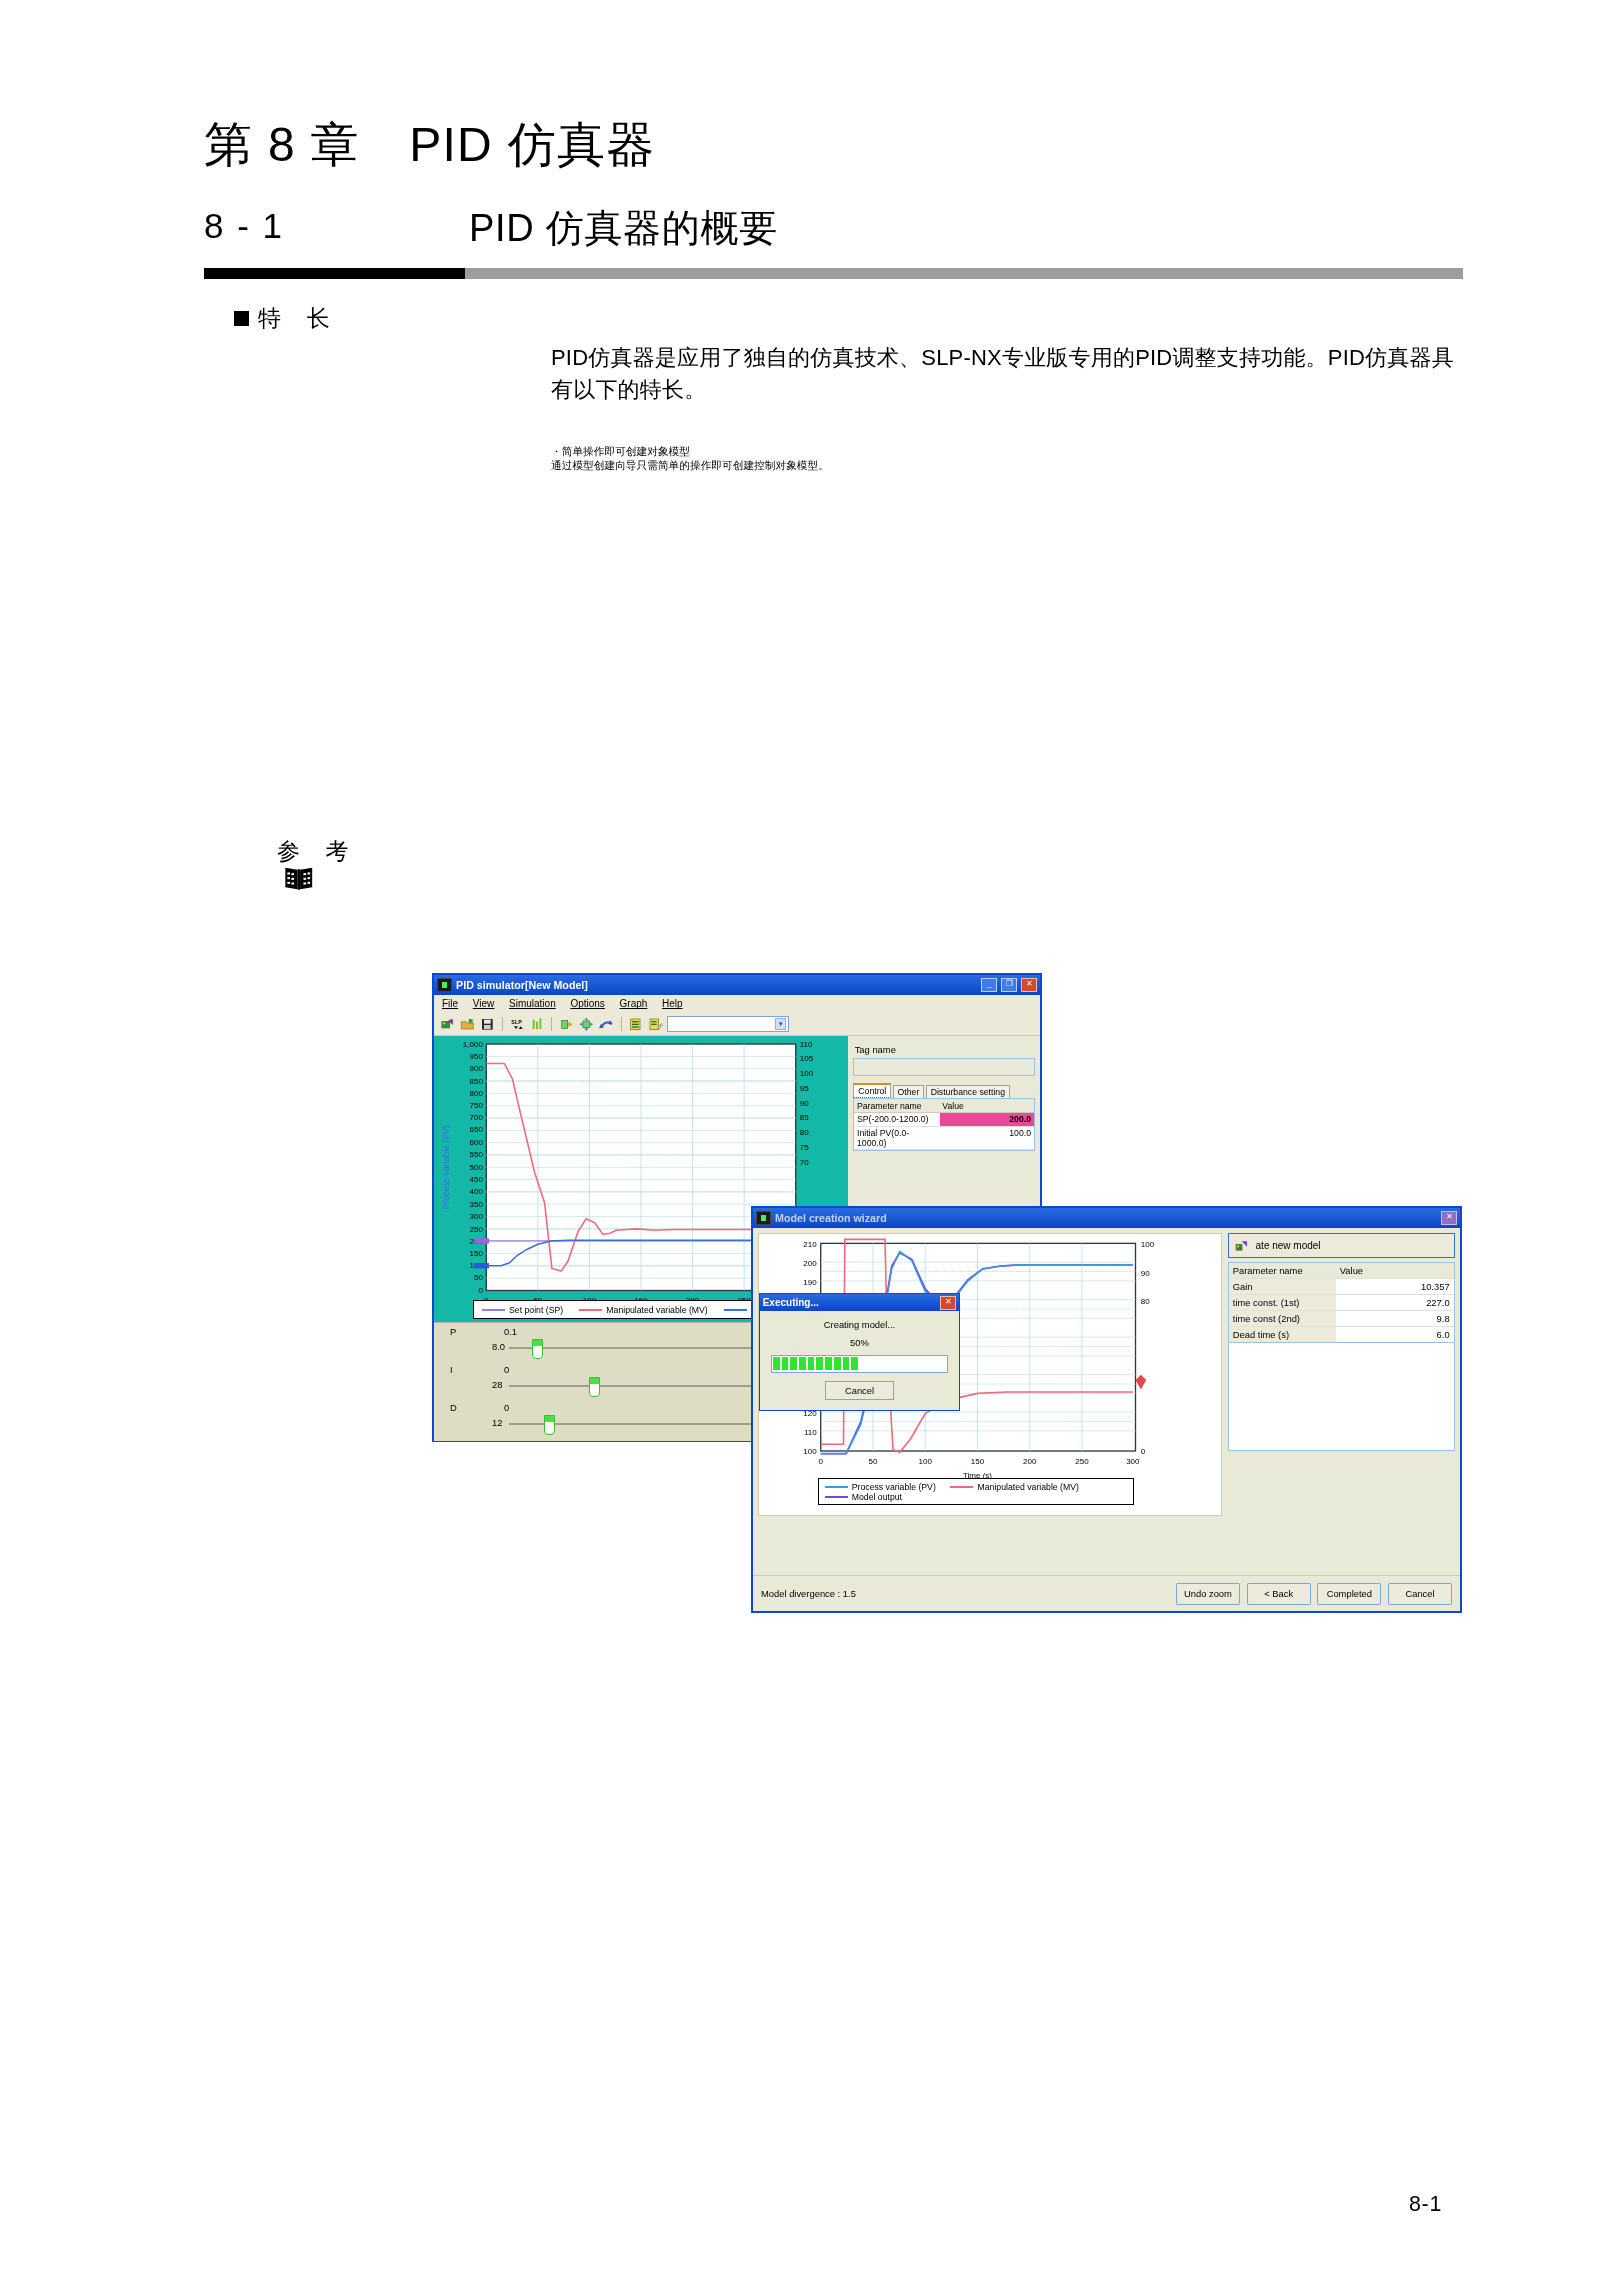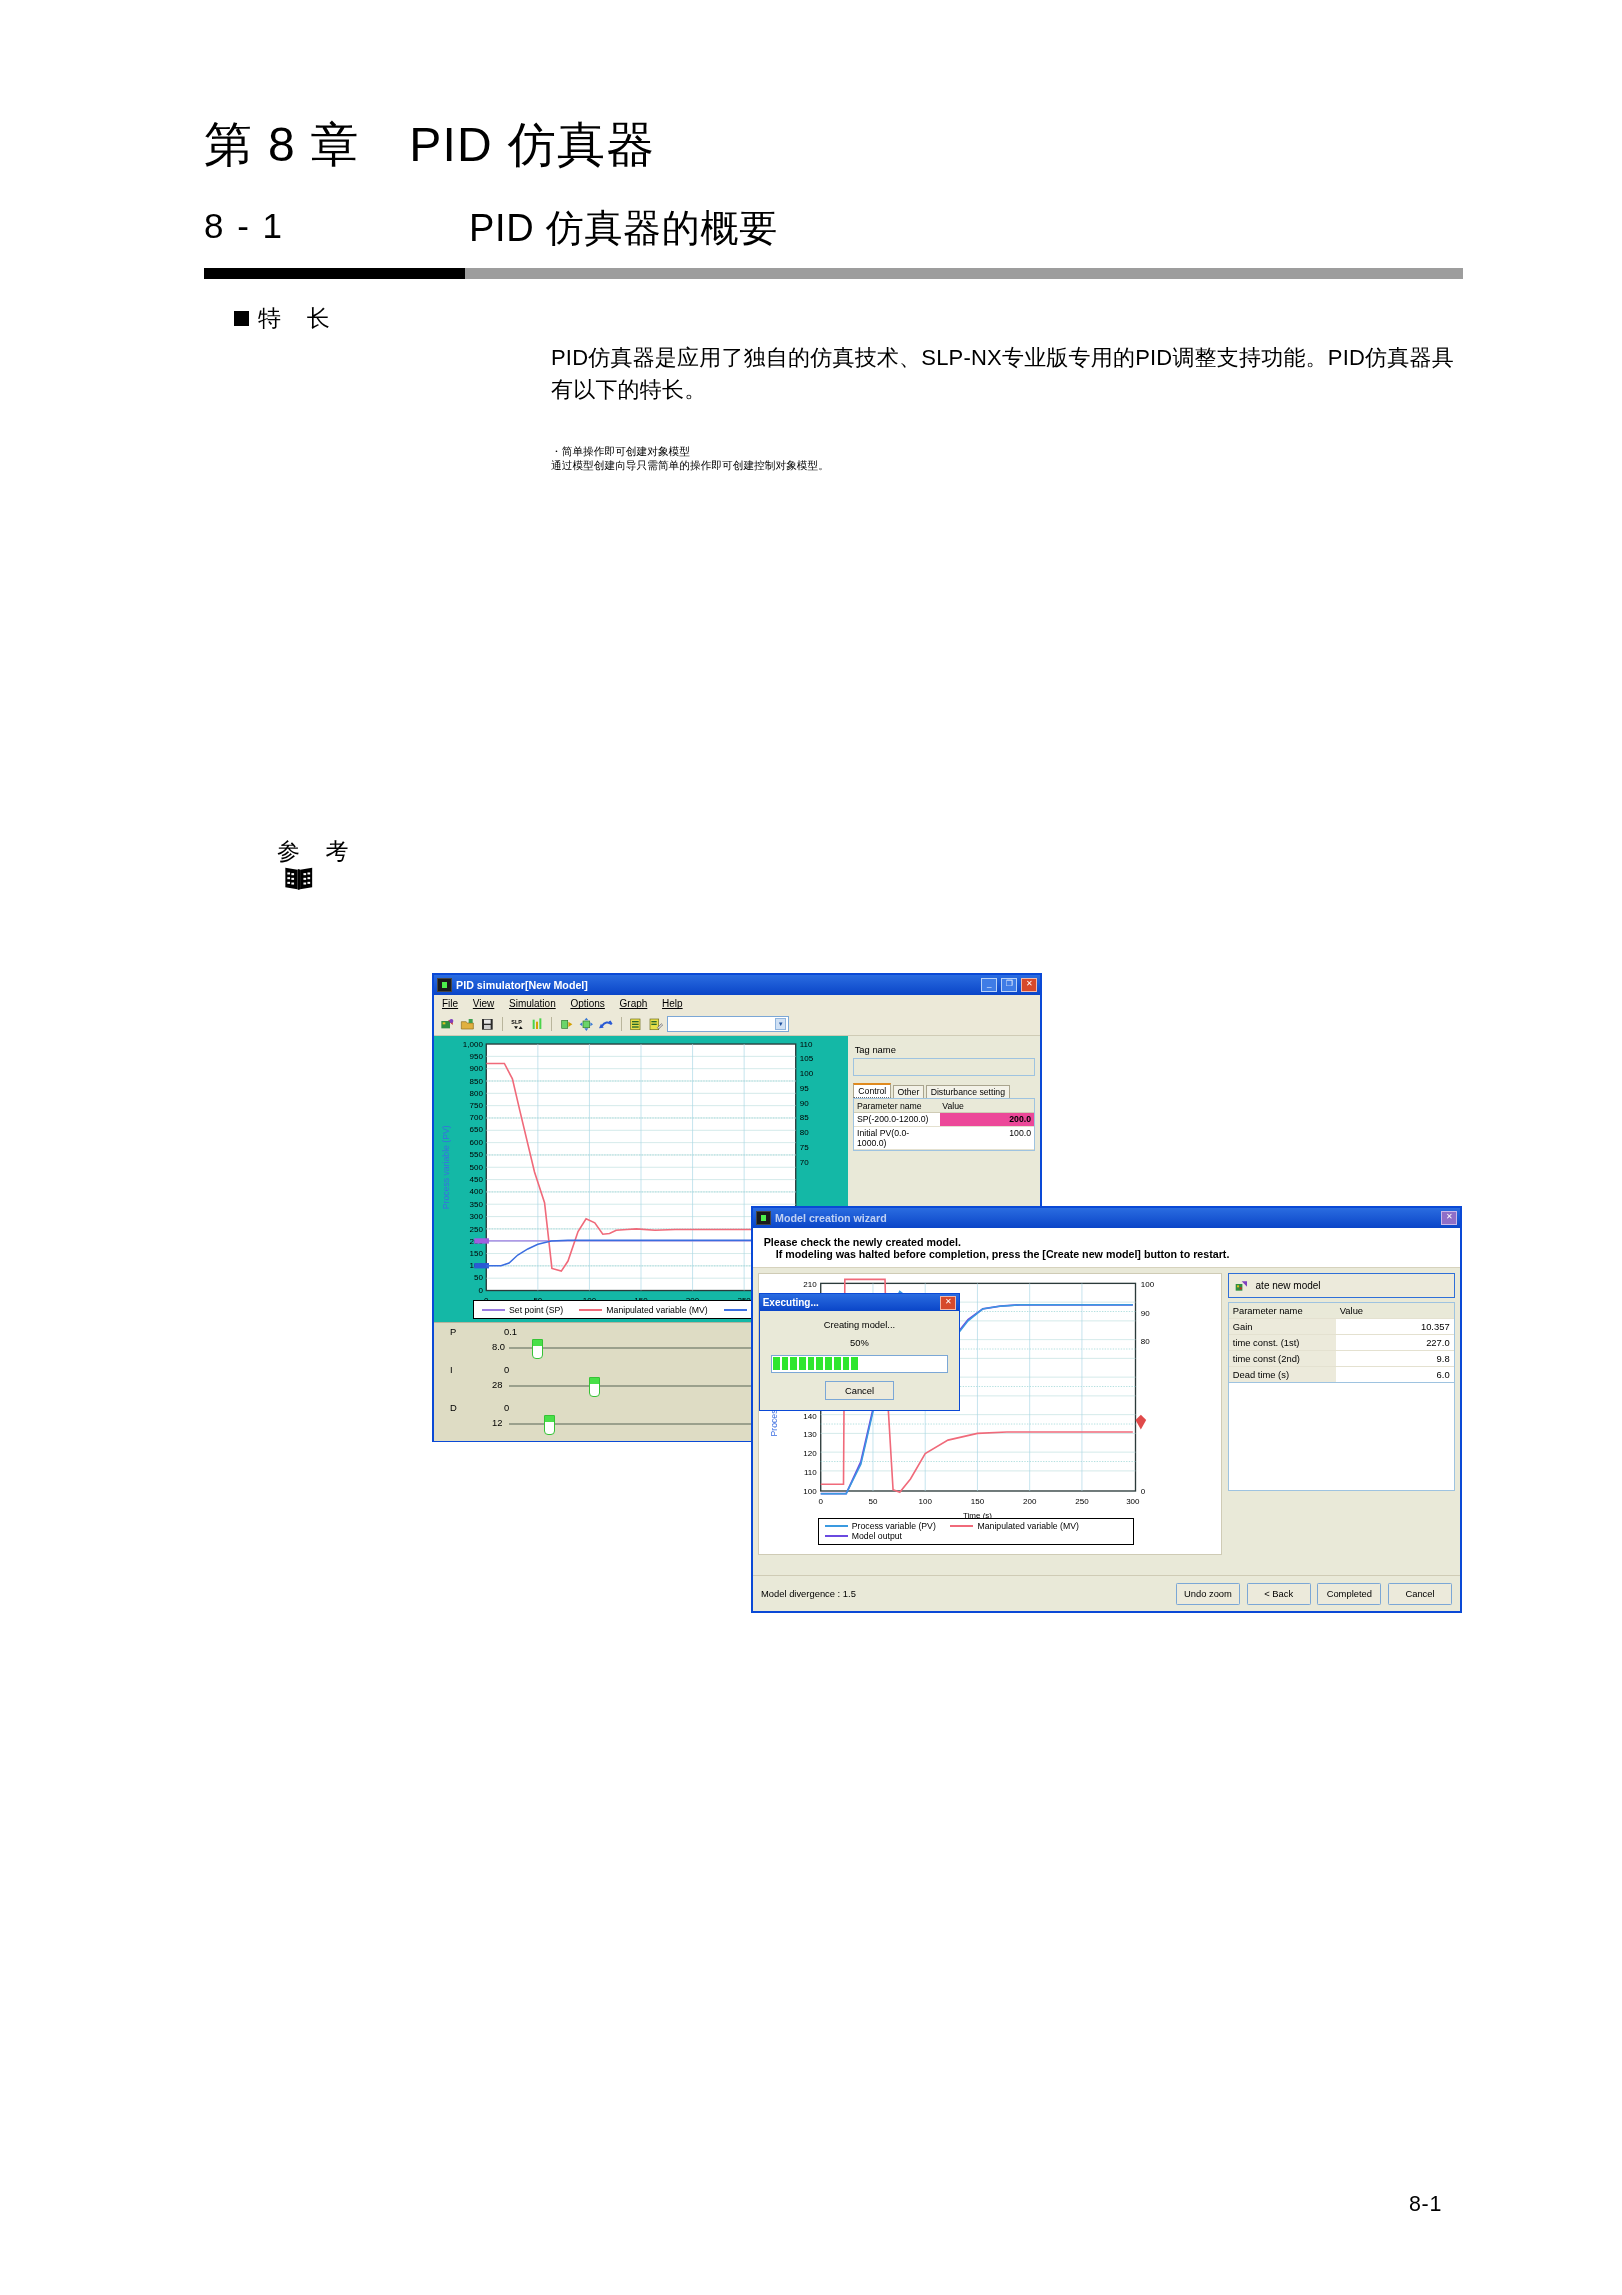--- a/index.html
+++ b/index.html
@@ -565,24 +565,20 @@
     <div class="win-wiz">
       <div class="tbar">
         <span class="applogo">
             <i></i>
           </span>
         <span class="tt" style="opacity:.72">Model creation wizard</span>
         <span class="tbar-spacer"></span>
         <span class="wbtn" style="background:#8f6fc8;border-color:#cbb7e8">✕</span>
       </div>
 
-      <div class="wiz-head">
-        <div class="l1">Please check the newly created model.</div>
-        <div class="l2">If modeling was halted before completion, press the [Create new model] button to restart.</div>
-      </div>
 
       <div class="wiz-body">
         <div class="wiz-graph">
           <svg width="461" height="292" viewBox="0 0 688 436">
             <rect x="92" y="14" width="470" height="310" fill="#fff" stroke="#2b3a3a" stroke-width="2"></rect>
             <g stroke="#bfe0e0" stroke-width="1">
               <line x1="92" y1="42" x2="562" y2="42"></line>
                 <line x1="92" y1="70" x2="562" y2="70"></line>
               <line x1="92" y1="98" x2="562" y2="98"></line>
                 <line x1="92" y1="126" x2="562" y2="126"></line>

